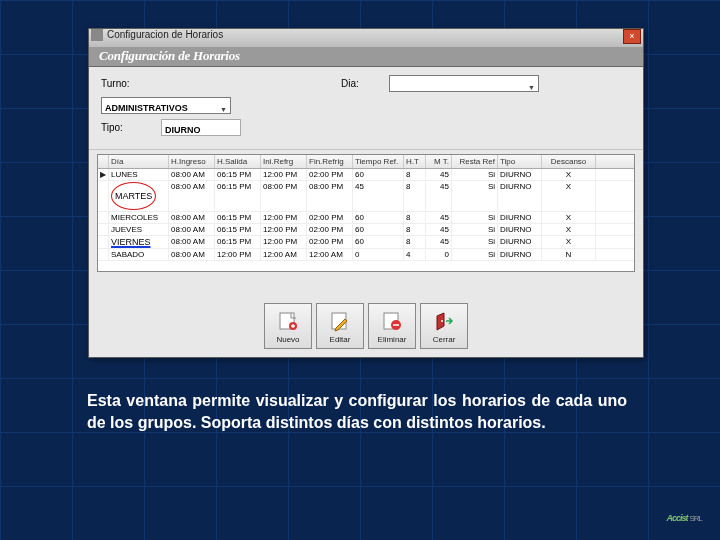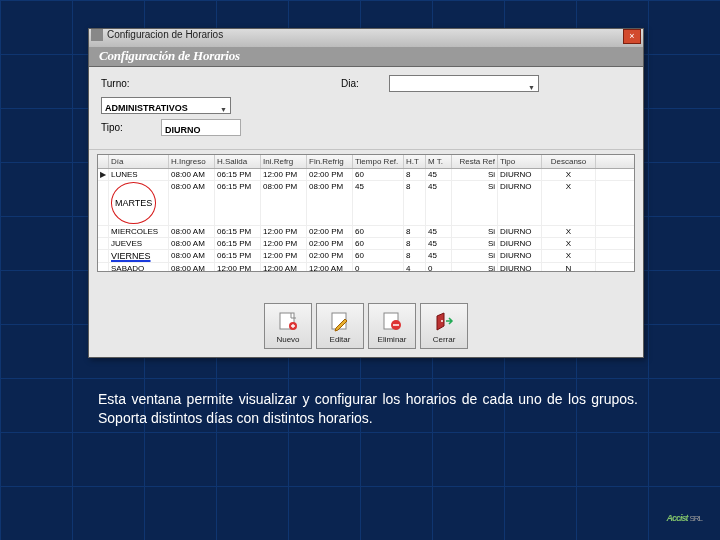--- a/index.html
+++ b/index.html
@@ -24,32 +24,32 @@
 .ghead{display:flex;background:linear-gradient(#f8f8f8,#e6e6e6);border-bottom:1px solid #aaa}
 .gh{border-right:1px solid #ccc;padding:2px 2px;font-size:8px;color:#333;white-space:nowrap;overflow:hidden}
 .gbody{}
 .gr{display:flex;border-bottom:1px solid #eee}
 .gc{border-right:1px solid #eee;padding:1px 2px;font-size:8px;white-space:nowrap;overflow:hidden}
 .c0{width:11px;text-align:center}
 .c1{width:60px}
 .c2,.c3,.c4,.c5{width:46px}
 .c6{width:51px;}
 .c7{width:22px;text-align:left}
-.c8{width:26px;text-align:left}
+.c8{width:26px;text-align:right}
 .c9{width:46px;text-align:right}
 .c10{width:44px}
 .c11{width:54px;text-align:center}
 .rowptr{color:#222}
-.circ{display:inline-block;border:1.5px solid #d61a1a;border-radius:50%;padding:15px 3px}
+.circ{display:inline-block;border:1.5px solid #d61a1a;border-radius:50%;padding:8px 3px}
 .uline{display:inline-block;text-decoration:underline;text-decoration-color:#1a3bdc;text-decoration-thickness:1.5px}
 .toolbar{position:absolute;bottom:8px;left:0;right:0;display:flex;justify-content:center;gap:4px}
 .btn{width:48px;height:46px;background:linear-gradient(#f4f4f4,#dcdcdc);border:1px solid #888;display:flex;flex-direction:column;align-items:center;justify-content:center;cursor:pointer}
 .btn .ico{width:24px;height:24px;margin-bottom:2px;display:flex;align-items:center;justify-content:center}
 .btn .txt{font-size:8px;color:#222}
-.caption{position:absolute;left:98px;top:390px;width:540px;color:#fff;font-size:14px;line-height:1.35;font-weight:normal;text-align:justify}
+.caption{position:absolute;left:87px;top:390px;width:540px;color:#fff;font-size:16px;line-height:1.35;font-weight:bold;text-align:justify}
 .logo{position:absolute;right:18px;bottom:14px;color:#7fbf6a;font-style:italic;font-weight:bold;font-size:18px;letter-spacing:-1px}
 .logo small{font-size:8px;color:#9a9a9a;font-style:normal;font-weight:normal;margin-left:2px}
 </style>
 </head>
 <body>
 
 <div class="win">
  <div class="titlebar">
   <div class="sys"></div>
   <div class="ttl">Configuracion de Horarios</div>

